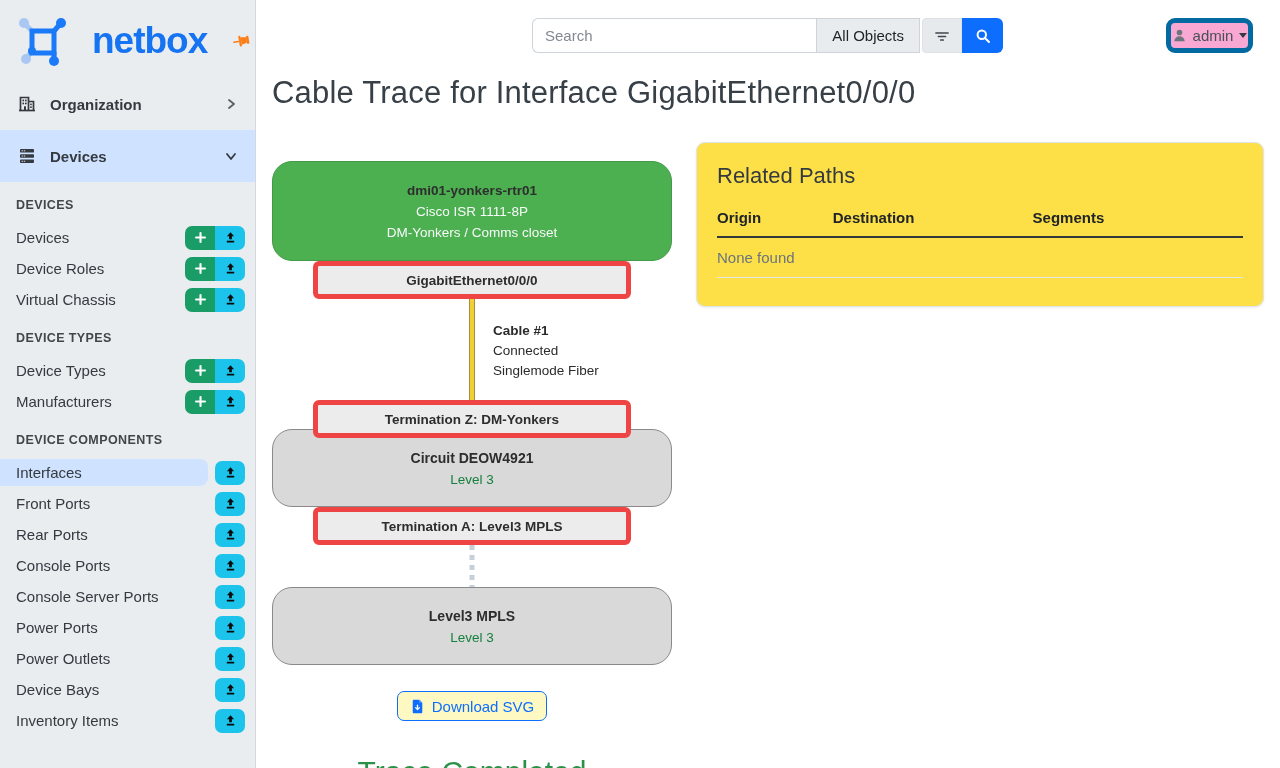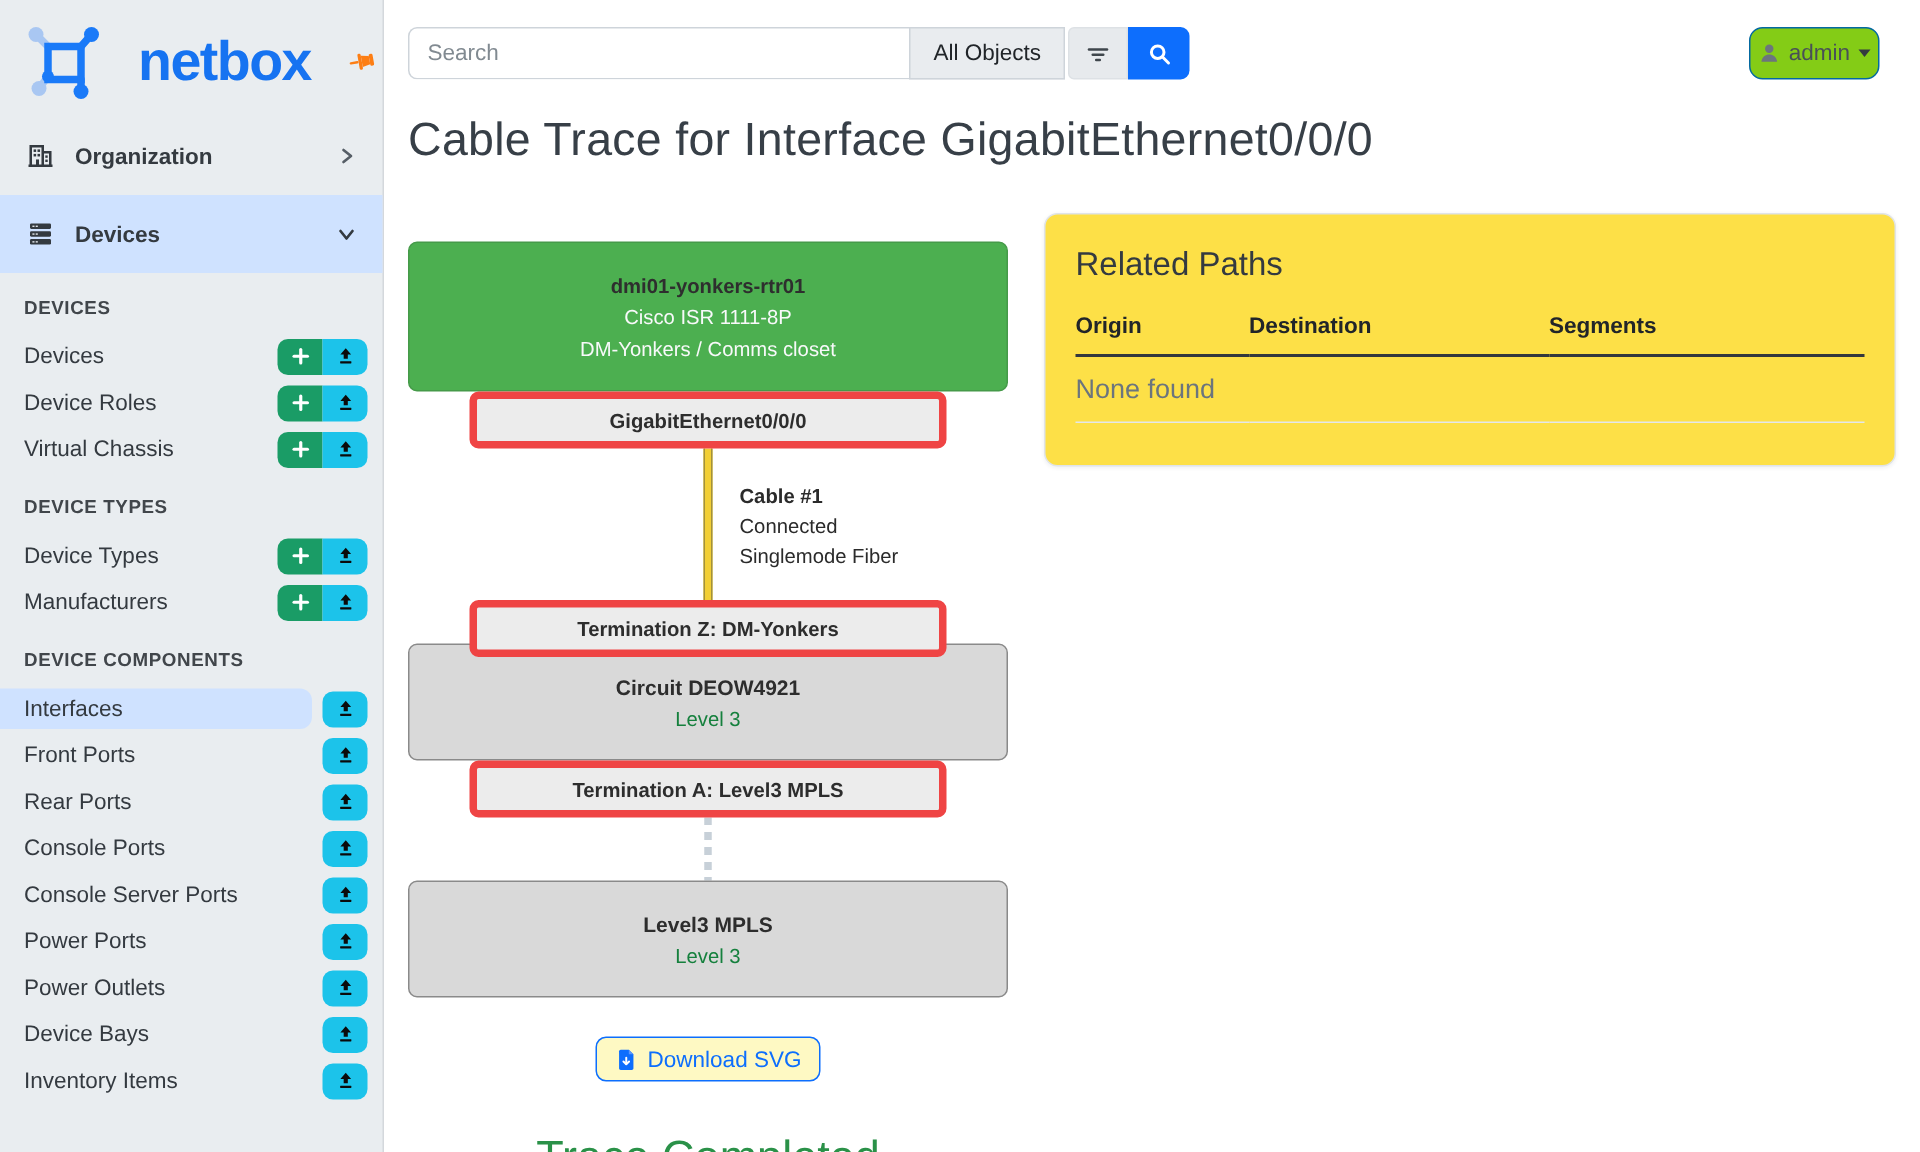--- a/index.html
+++ b/index.html
@@ -29,47 +29,47 @@
   .btn-add, .btn-import { width:30px; height:24px; border:none; display:flex; align-items:center;
                           justify-content:center; cursor:pointer; }
   .btn-add { background:#1a9c66; border-radius:7px 0 0 7px; }
   .btn-import { background:#1cc3ea; border-radius:0 7px 7px 0; }
   .btn-import.solo { border-radius:7px; }
 
   
   .main { margin-left:256px; padding:18px 16px 0 16px; }
 
   .topbar { display:flex; height:35px; align-items:stretch; }
-  .search-group { display:flex; width:521px; }
+  .search-group { display:flex; width:471px; margin-left:260px; }
   .search-input { flex:1; border:1px solid #ced4da; border-right:none; border-radius:6px 0 0 6px;
                   padding:0 12px; font-size:15px; color:#212529; outline:none;
                   font-family:"Liberation Sans", sans-serif; }
   .search-input::placeholder { color:#818a91; }
   .scope { background:#e9ecef; border:1px solid #ced4da; display:flex; align-items:center;
            padding:0 15px; font-size:15px; color:#212529; white-space:nowrap; }
   .filter-btn { background:#e7eaed; border:1px solid #dde1e5; width:40px; margin-left:2px;
                 display:flex; align-items:center; justify-content:center; cursor:pointer;
                 border-radius:4px 0 0 4px; }
   .search-btn { background:#0d6efd; border:none; width:41px; border-radius:0 6px 6px 0;
                 display:flex; align-items:center; justify-content:center; cursor:pointer; }
   .user-btn { margin-left:auto; margin-right:11px; height:35px; width:87px;
-              background:#84cc16; border:1px solid #0369a1; border-radius:9px; cursor:pointer;
+              background:#f9a8d4; border:5px solid #0369a1; border-radius:9px; cursor:pointer;
               display:flex; align-items:center; justify-content:center; gap:6px;
               font-size:15px; color:#495057; font-family:"Liberation Sans", sans-serif; }
   .caret { width:0; height:0; border-left:4.5px solid transparent; border-right:4.5px solid transparent;
            border-top:5px solid #343a40; }
 
   .page-title { margin-top:22px; font-size:31px; font-weight:400; color:#373f47; letter-spacing:.2px; }
 
   .content-row { display:flex; align-items:flex-start; margin-top:31px; }
 
   
   .trace-col { flex:0 0 400px; width:400px; padding-top:19px; }
   .node { text-align:center; }
-  .node.wide { width:400px; border-radius:6px; position:relative; }
+  .node.wide { width:400px; border-radius:20px; position:relative; }
   .node.small { width:318px; margin:0 auto; position:relative; z-index:2;
                 height:38px; background:#ececec; border:5px solid #ef4444; border-radius:6px;
                 display:flex; align-items:center; justify-content:center;
                 font-size:13.5px; font-weight:bold; color:#2d2d2d; }
   .node.device { height:100px; background:#4caf50; border:1px solid #459a49;
                  display:flex; flex-direction:column; justify-content:center; gap:6px; }
   .node.device .d1 { font-size:13.5px; font-weight:bold; color:#2e2e2e; }
   .node.device .d2 { font-size:13.5px; color:#f8f9fa; }
   .node.big { height:78px; background:#d9d9d9; border:1px solid #8a8a8a; z-index:1;
               display:flex; flex-direction:column; justify-content:center; gap:6px; }
@@ -95,21 +95,21 @@
   .trace-status { margin-top:34px; text-align:center; font-size:30px; color:#2a9148; }
 
   
   .card { flex:1; margin-left:24px; background:#fde047; border:1px solid #e0e4e8; border-radius:9px;
           box-shadow:0 1px 3px rgba(20,30,40,.07); padding:16px 20px 14px 20px; }
   .card h2 { font-size:22px; font-weight:400; color:#343a40; margin:4px 0 20px 0; }
   .paths-table { width:100%; border-collapse:collapse; }
   .paths-table th { text-align:left; font-size:15px; color:#212529; padding:0 0 10px 0;
                     border-bottom:2px solid #33383d; }
   .paths-table th.c0 { width:22%; } .paths-table th.c1 { width:38%; }
-  .paths-table td { font-size:18px; color:#6c757d; padding:11px 0; border-bottom:1px solid #e4e7ea;margin-left:40px; }
+  .paths-table td { font-size:15px; color:#6c757d; padding:11px 0; border-bottom:1px solid #e4e7ea;margin-left:40px; }
   .card-footer-space { height:14px; }
 
   svg { display:block; }
 </style>
 </head>
 <body>
 
 <aside class="sidebar">
   <div class="logo-row">
     <a class="brand">

